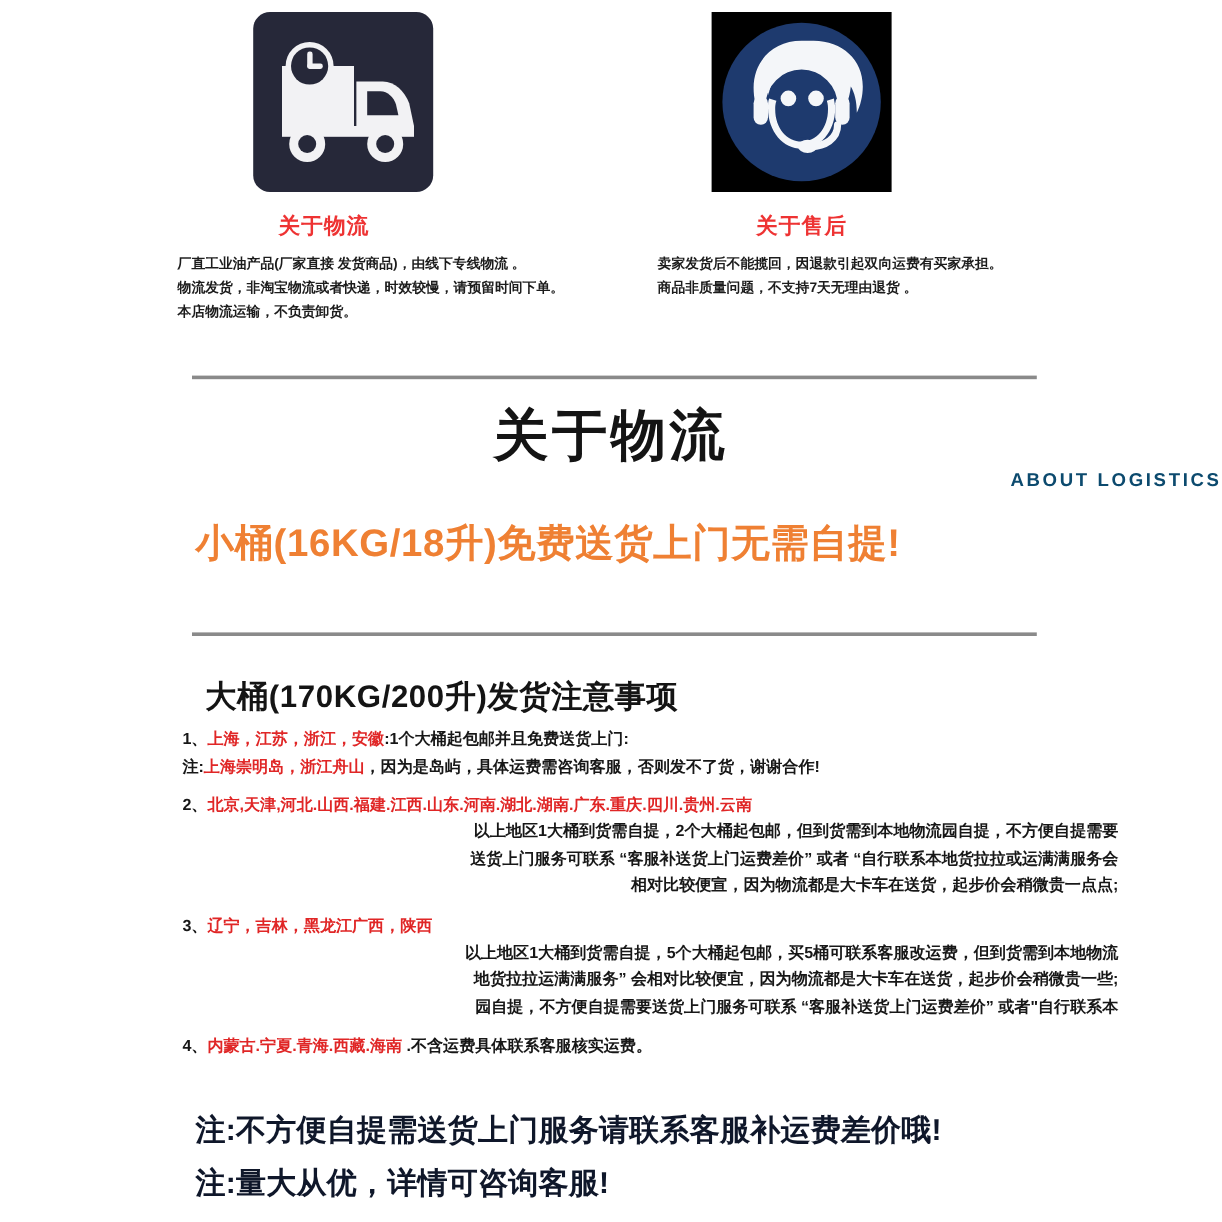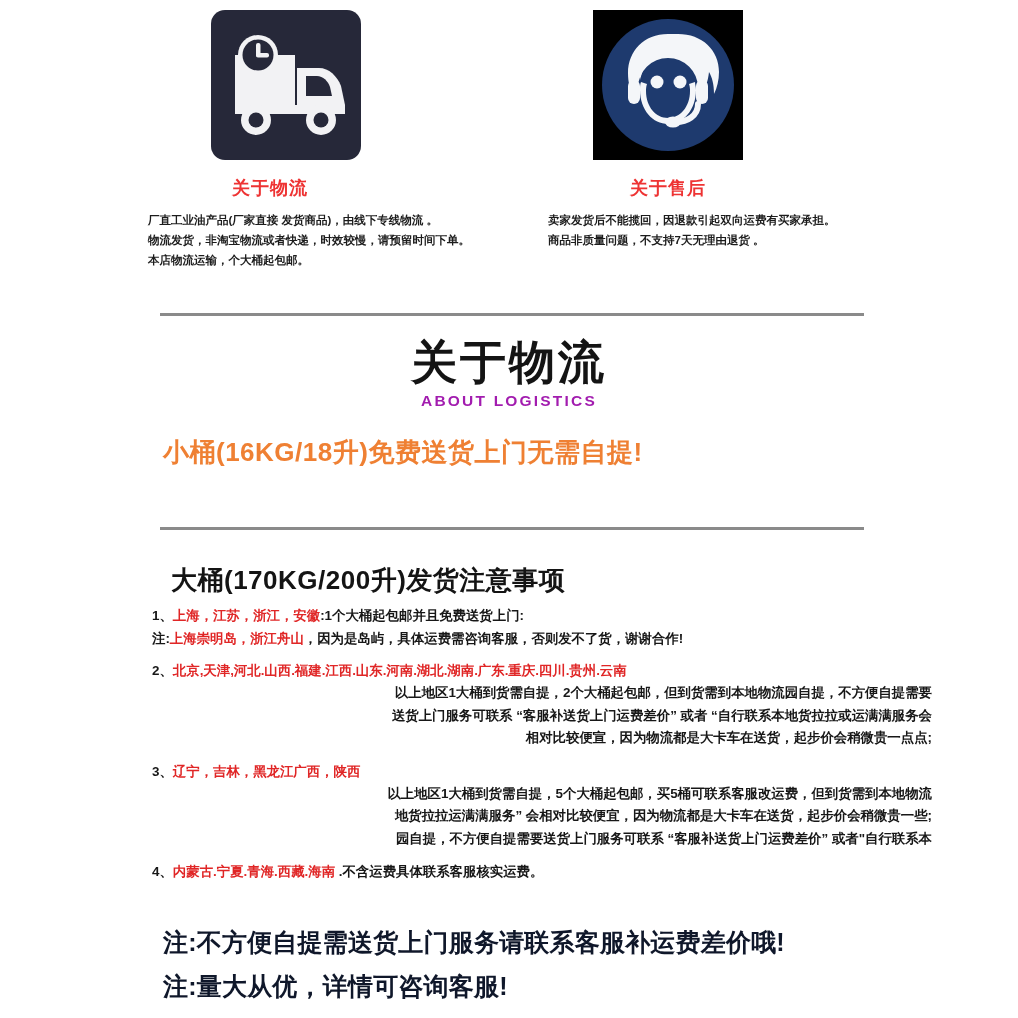--- a/index.html
+++ b/index.html
@@ -107,34 +107,35 @@
     font-size: 46px;
     font-weight: 800;
     color: #141414;
     letter-spacing: 3px;
     line-height: 1.08;
     margin: 0;
   }
   .big-subtitle {
     font-size: 15.5px;
     font-weight: 700;
-    color: #a21caf;
+    color: #0c4a6e;
     letter-spacing: 2.2px;
     margin: 4px 0 0 0;
+    text-align: right;
   }
 
   
   .orange-block {
     position: absolute;
     top: 430px;
     left: 163px;
     width: 760px;
   }
   .orange-line {
-    font-size: 26px;
+    font-size: 32px;
     font-weight: 800;
     color: #ef8033;
     letter-spacing: 0.5px;
     line-height: 44px;
     white-space: nowrap;
   }
 
   
   .section-head {
     position: absolute;
@@ -241,21 +242,21 @@
       </svg>
     </div>
   </div>
 
   <div class="cols">
 
     <div class="col left">
       <p class="red-head">关于物流</p>
       <div class="body-line">厂直工业油产品(厂家直接 发货商品)，由线下专线物流 。</div>
       <div class="body-line">物流发货，非淘宝物流或者快递，时效较慢，请预留时间下单。</div>
-      <div class="body-line">本店物流运输，个大桶起包邮。</div>
+      <div class="body-line">本店物流运输，不负责卸货。</div>
     </div>
 
     <div class="col right">
       <p class="red-head">关于售后</p>
       <div class="body-line">卖家发货后不能揽回，因退款引起双向运费有买家承担。</div>
       <div class="body-line">商品非质量问题，不支持7天无理由退货 。</div>
     </div>
   </div>
 
   <div class="divider d1"></div>

